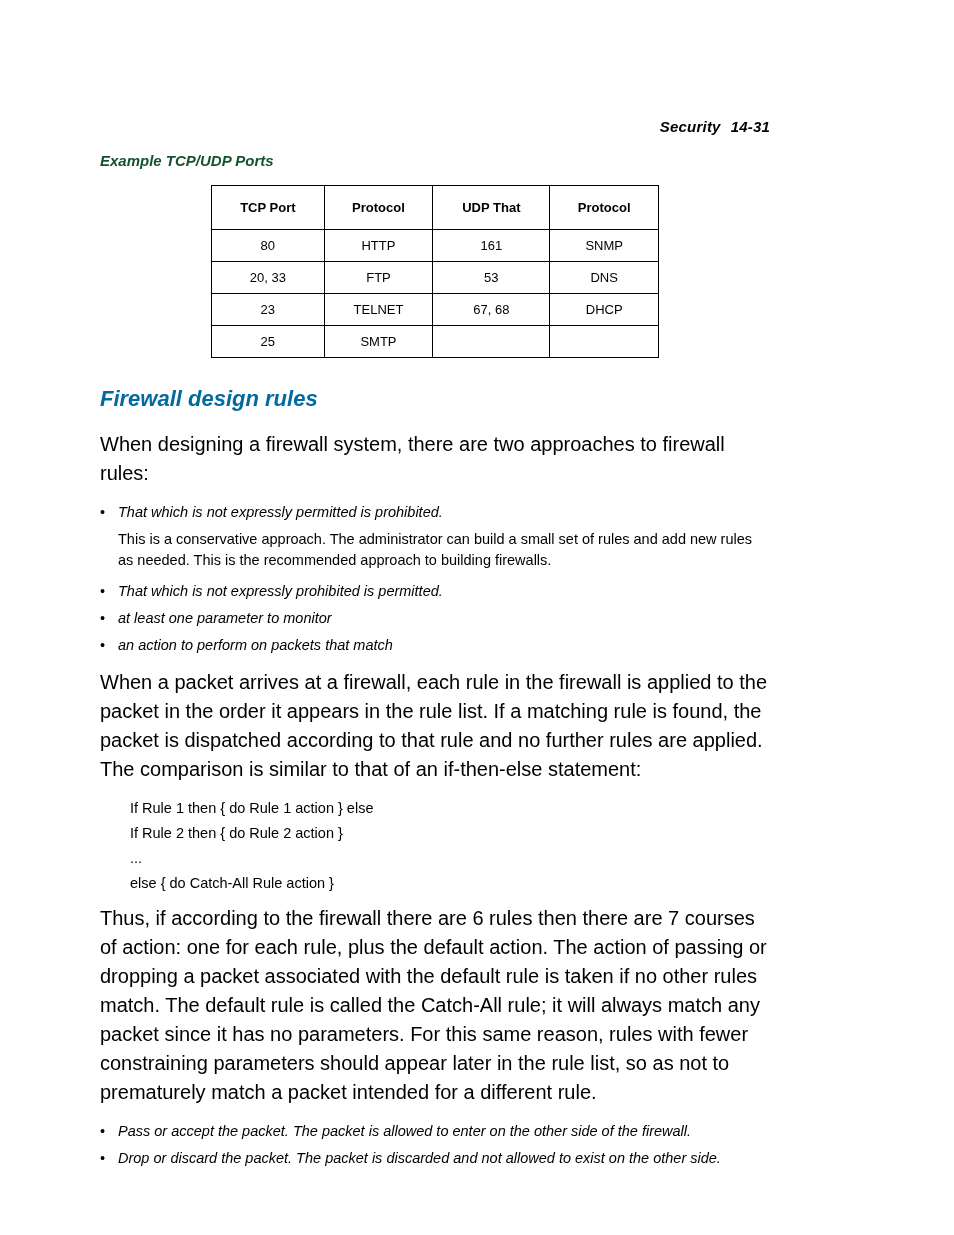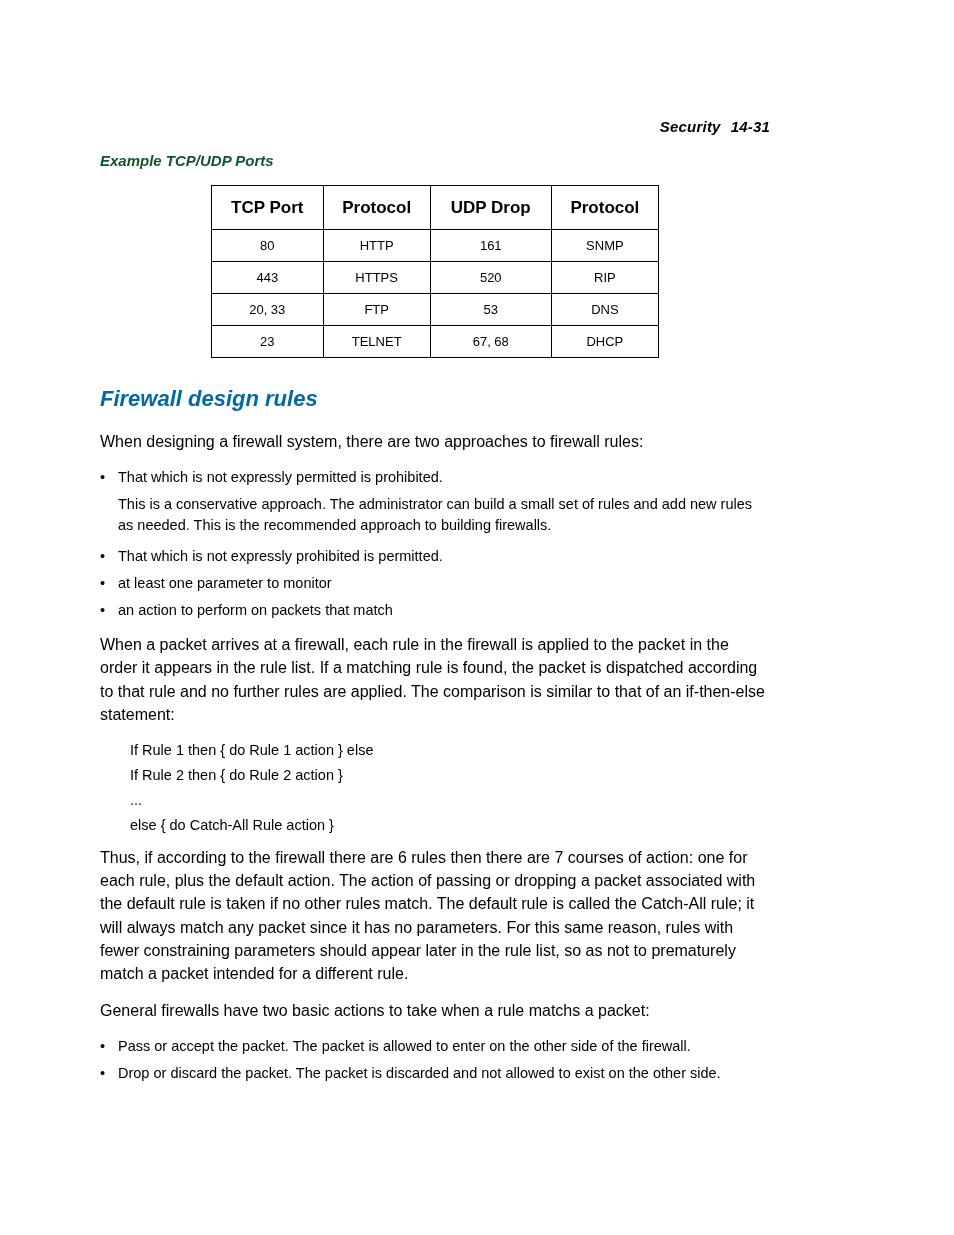--- a/index.html
+++ b/index.html
@@ -4,72 +4,72 @@
 <style>
   * { box-sizing: border-box; margin: 0; padding: 0; }
   html, body { width: 954px; height: 1235px; background: #ffffff; font-family: "Segoe UI", "Helvetica Neue", Arial, sans-serif; color: #000; }
   .page { position: relative; width: 870px; height: 1235px; padding: 120px 100px 56px 100px; }
   .running-head { position: absolute; top: 118px; right: 100px; font-style: italic; font-weight: 700; font-size: 15px; letter-spacing: 0.2px; }
   .running-head .sep { display: inline-block; width: 10px; }
   .h-green-small { color: #14532d; font-style: italic; font-weight: 700; font-size: 15px; margin-top: 32px; margin-bottom: 16px; }
   .h-green-large { color: #0369a1; font-style: italic; font-weight: 700; font-size: 22px; margin-top: 28px; margin-bottom: 18px; }
   .ports-table { border-collapse: collapse; margin: 12px auto 24px auto; width: 448px; }
   .ports-table th, .ports-table td { border: 1px solid #000; font-size: 13px; text-align: center; vertical-align: middle; padding: 6px 8px; height: 32px; }
-  .ports-table th { font-weight: 700; height: 44px; font-size: 17px; }
-  .body-text { font-size: 16px; line-height: 1.45; margin-bottom: 14px; }
+  .ports-table th { font-weight: 700; height: 44px; font-size: 13px; }
+  .body-text { font-size: 20px; line-height: 1.45; margin-bottom: 14px; }
   .bullet-row { display: flex; font-size: 14.5px; line-height: 1.45; margin-bottom: 6px; }
   .bullet-row .blt { width: 18px; flex: 0 0 18px; }
-  .bullet-row .btxt { flex: 1; }
+  .bullet-row .btxt { flex: 1; font-style: italic; }
   .sub { font-size: 14.5px; line-height: 1.45; margin: 2px 0 10px 18px; }
   .section-spacer { height: 6px; }
 </style>
 </head>
 <body>
 
 <div class="page">
 
   <div class="running-head">
     <span>Security</span><span class="sep"></span><span>14-31</span>
   </div>
 
   <div class="h-green-small">Example TCP/UDP Ports</div>
 
   <table class="ports-table">
     <thead>
       <tr>
         <th>TCP Port</th>
         <th>Protocol</th>
-        <th>UDP Drop</th>
+        <th>UDP That</th>
         <th>Protocol</th>
       </tr>
     </thead>
     <tbody>
       <tr>
         <td>80</td>
         <td>HTTP</td>
         <td>161</td>
         <td>SNMP</td>
-      </tr>
-      <tr>
-        <td>443</td>
-        <td>HTTPS</td>
-        <td>520</td>
-        <td>RIP</td>
       </tr>
       <tr>
         <td>20, 33</td>
         <td>FTP</td>
         <td>53</td>
         <td>DNS</td>
       </tr>
       <tr>
         <td>23</td>
         <td>TELNET</td>
         <td>67, 68</td>
         <td>DHCP</td>
+      </tr>
+      <tr>
+        <td>25</td>
+        <td>SMTP</td>
+        <td></td>
+        <td></td>
       </tr>
     </tbody>
   </table>
 
   <div class="h-green-large">Firewall design rules</div>
 
   <p class="body-text">When designing a firewall system, there are two approaches to firewall rules:</p>
 
   <div class="bullet-row">
     <div class="blt">•</div>
@@ -97,21 +97,20 @@
 
   <p class="body-text">When a packet arrives at a firewall, each rule in the firewall is applied to the packet in the order it appears in the rule list. If a matching rule is found, the packet is dispatched according to that rule and no further rules are applied. The comparison is similar to that of an if-then-else statement:</p>
 
   <p class="sub" style="margin-left:30px;">If Rule 1 then { do Rule 1 action } else</p>
   <p class="sub" style="margin-left:30px;margin-top:-6px;">If Rule 2 then { do Rule 2 action }</p>
   <p class="sub" style="margin-left:30px;margin-top:-6px;">...</p>
   <p class="sub" style="margin-left:30px;margin-top:-6px;">else { do Catch-All Rule action }</p>
 
   <p class="body-text">Thus, if according to the firewall there are 6 rules then there are 7 courses of action: one for each rule, plus the default action. The action of passing or dropping a packet associated with the default rule is taken if no other rules match. The default rule is called the Catch-All rule; it will always match any packet since it has no parameters. For this same reason, rules with fewer constraining parameters should appear later in the rule list, so as not to prematurely match a packet intended for a different rule.</p>
 
-  <p class="body-text">General firewalls have two basic actions to take when a rule matchs a packet:</p>
 
   <div class="bullet-row">
     <div class="blt">•</div>
     <div class="btxt">Pass or accept the packet. The packet is allowed to enter on the other side of the firewall.</div>
   </div>
   <div class="bullet-row">
     <div class="blt">•</div>
     <div class="btxt">Drop or discard the packet. The packet is discarded and not allowed to exist on the other side.</div>
   </div>
 

